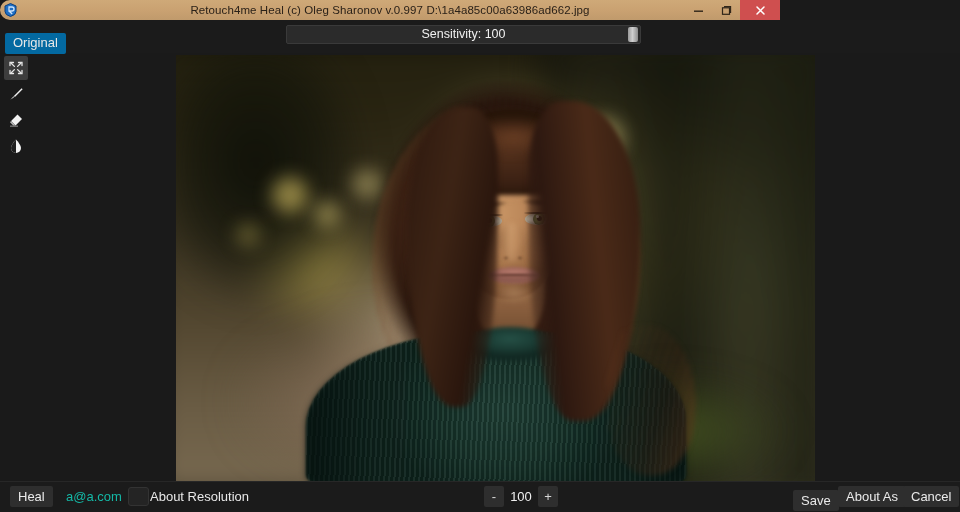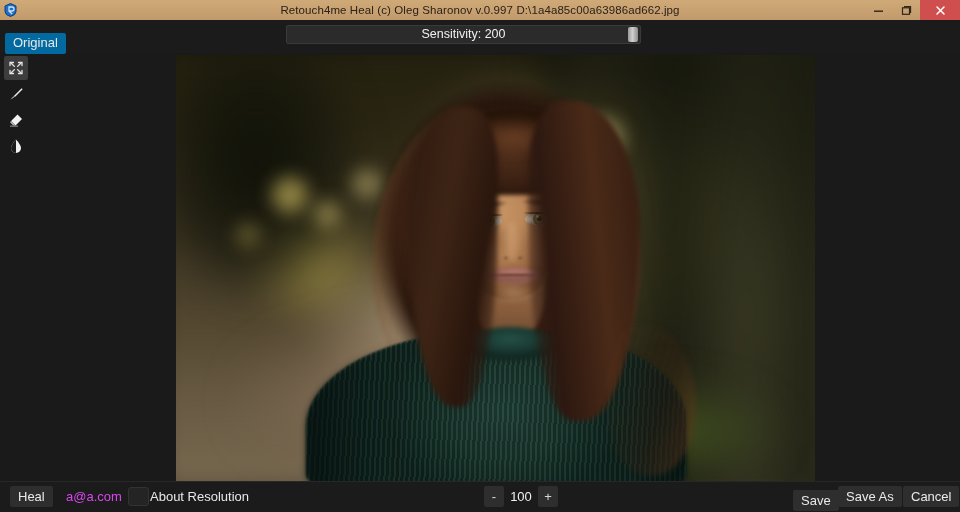--- a/index.html
+++ b/index.html
@@ -11,23 +11,23 @@
   }
   .app {
     position: relative;
     width: 960px; height: 512px;
     background: #1a1a1a;
   }
 
   
   .titlebar {
     position: absolute; left: 0; top: 0;
-    width: 960px; height: 20px;
+    width: 780px; height: 20px;
     background: linear-gradient(to bottom, #cfa978 0%, #c9a171 55%, #c09a6c 100%);
-    display: flex; align-items: flex-end;
+    display: flex; align-items: flex-end; border-radius: 10px;
   }
   .app-icon {
     width: 20px; height: 20px;
     display: flex; align-items: center; justify-content: center;
     flex: 0 0 20px;
   }
   .app-icon svg { display: block; }
   .title-text {
     position: absolute; left: 0; right: 0; top: 0;
     height: 20px; line-height: 20px;
@@ -393,21 +393,21 @@
     font-size: 13px;
     border: none;
     border-radius: 2px;
     height: 21px;
     line-height: 21px;
     padding: 0 8px;
   }
   .btn-about { left: 10px; top: 486px; }
   .email {
     position: absolute; left: 66px; top: 488px;
-    color: #d946ef; font-size: 13px; line-height: 17px;
+    color: #14b8a6; font-size: 13px; line-height: 17px;
   }
   .chk {
     position: absolute; left: 128px; top: 487px;
     width: 21px; height: 19px;
     background: #242424;
     border: 1px solid #333;
     border-radius: 3px;
   }
   .chk-label {
     position: absolute; left: 150px; top: 488px;
@@ -459,21 +459,21 @@
         </svg>
       </div>
     </div>
   </div>
 
   <div class="toolbar"></div>
 
   <button class="btn-original">Original</button>
 
   <div class="slider">
-    <div class="slider-label">Sensitivity: 200</div>
+    <div class="slider-label">Sensitivity: 100</div>
     <div class="slider-handle"></div>
   </div>
 
   <div class="toolrail">
     <div class="tool active">
       <span>
         <svg width="16" height="16" viewBox="0 0 16 16">
           <g stroke="#e6e6e6" stroke-width="1.3" stroke-linecap="round" fill="none">
             <path d="M2 5.5 V2.5 H5.5 M10.5 2.5 H14 V5.5 M14 10.5 V13.5 H10.5 M5.5 13.5 H2 V10.5"></path>
             <path d="M3.2 3.2 L6.4 6.4 M12.8 3.2 L9.6 6.4 M12.8 12.8 L9.6 9.6 M3.2 12.8 L6.4 9.6"></path>
@@ -572,16 +572,16 @@
   <div class="chk"></div>
   <div class="chk-label">About Resolution</div>
 
   <div class="stepper">
     <button class="step-btn">-</button>
     <div class="step-val">100</div>
     <button class="step-btn">+</button>
   </div>
 
   <button class="btn btn-save">Save</button>
-  <button class="btn btn-saveas">Save As</button>
+  <button class="btn btn-saveas">About As</button>
   <button class="btn btn-cancel">Cancel</button>
 
 </div>
 
 </body></html>

